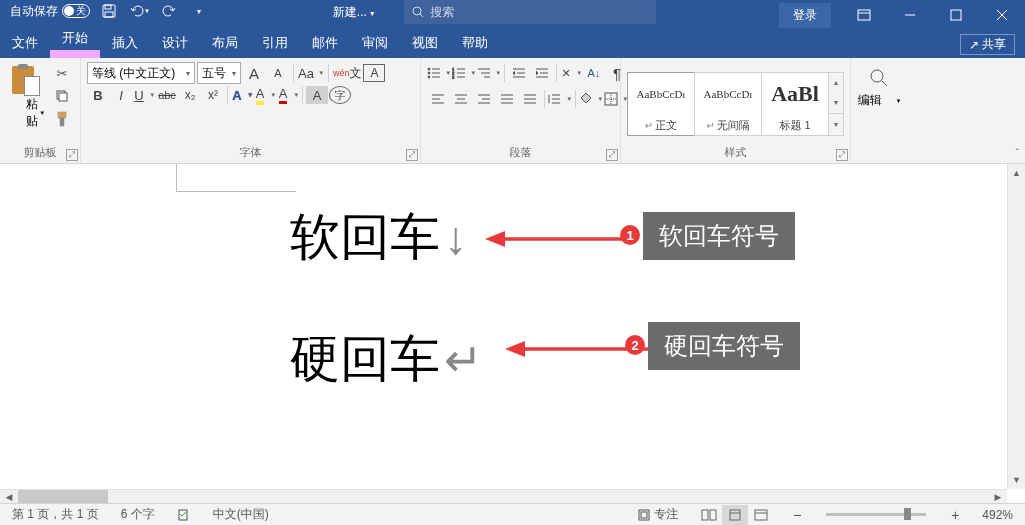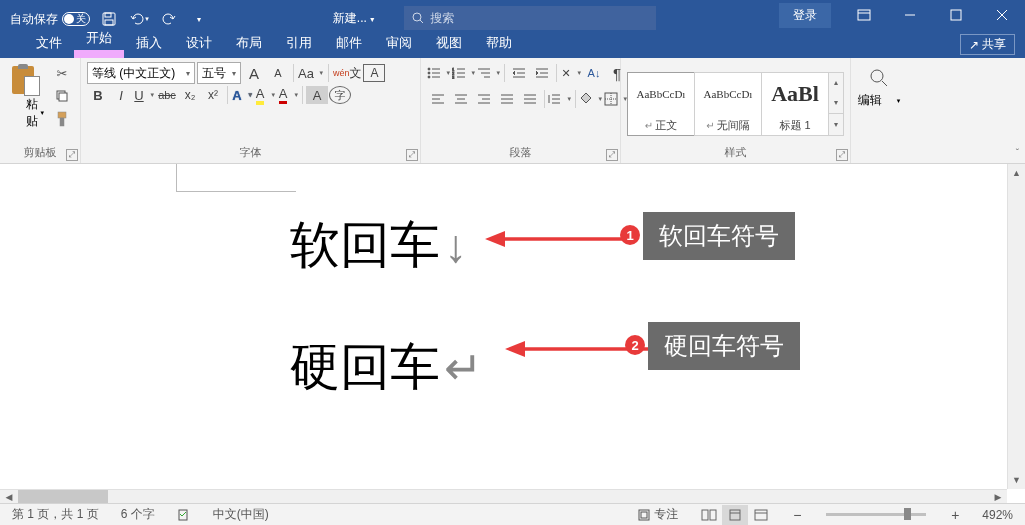--- a/index.html
+++ b/index.html
@@ -1,35 +1,35 @@
 <!DOCTYPE html>
 <html><head>
 <meta charset="utf-8">
 <style>
 * { margin: 0; padding: 0; box-sizing: border-box; font-family: "Microsoft YaHei", "Segoe UI", sans-serif; user-select: none; }
 body { width: 1025px; height: 525px; background: #fff; overflow: hidden; position: relative; }
 
 
-.titlebar { height: 30px; background: #2b579a; display: flex; align-items: flex-end; color: #fff; font-size: 12px; }
+.titlebar { height: 30px; background: #2b579a; display: flex; align-items: flex-start; color: #fff; font-size: 12px; }
 .tb-left { display: flex; align-items: center; gap: 8px; padding-left: 10px; }
 .autosave { display: flex; align-items: center; gap: 4px; }
 .toggle { width: 28px; height: 14px; border: 1px solid #fff; border-radius: 7px; display: flex; align-items: center; padding: 1px; }
 .toggle-knob { width: 10px; height: 10px; background: #fff; border-radius: 50%; }
 .toggle-txt { font-size: 10px; margin-left: 2px; }
 .qat-btn { width: 22px; height: 22px; display: flex; align-items: center; justify-content: center; cursor: pointer; }
 .qat-btn svg { stroke: #fff; fill: none; }
 .tb-center { flex: 1; display: flex; align-items: center; justify-content: center; gap: 30px; }
 .search-box { width: 252px; height: 24px; background: #40639e; display: flex; align-items: center; padding: 0 8px; color: #cdd7e8; gap: 6px; }
 .tb-right { display: flex; align-items: center; }
 .login-btn { background: #3b67a7; padding: 4px 14px; font-size: 12px; margin-right: 10px; }
 .win-btn { width: 46px; height: 30px; display: flex; align-items: center; justify-content: center; }
 .win-btn svg { stroke: #fff; fill: none; }
 
 
-.tabs { height: 28px; background: #2b579a; display: flex; align-items: flex-end; padding-left: 24px; color: #fff; font-size: 13px; position: relative; }
+.tabs { height: 28px; background: #2b579a; display: flex; align-items: flex-end; padding-left: 0; color: #fff; font-size: 13px; position: relative; }
 .tab { padding: 6px 12px; cursor: pointer; }
 .tab.active { border-bottom: 8px solid #f0abfc; font-weight: 500; padding-bottom: 3px; }
 .share-btn { position: absolute; right: 10px; top: 4px; border: 1px solid #7a97c4; padding: 1px 8px; font-size: 12px; display: flex; align-items: center; gap: 3px; }
 
 
 .ribbon { height: 106px; background: #f3f3f3; border-bottom: 1px solid #d4d4d4; display: flex; position: relative; }
 .group { border-right: 1px solid #e1e1e1; display: flex; flex-direction: column; position: relative; padding: 4px 6px 0 6px; }
 .group-body { flex: 1; display: flex; align-items: flex-start; gap: 4px; }
 .group-label { font-size: 11px; color: #666; text-align: center; padding-bottom: 3px; position: relative; }
 .dlg-launcher { position: absolute; right: 2px; bottom: 2px; width: 12px; height: 12px; border: 1px solid #a0a0a0; font-size: 8px; display: flex; align-items: center; justify-content: center; color: #666; cursor: pointer; }
@@ -74,21 +74,21 @@
 
 .edit-btn { display: flex; flex-direction: column; align-items: center; width: 44px; padding-top: 6px; cursor: pointer; }
 .edit-btn svg { stroke: #555; fill: none; }
 .edit-txt { font-size: 12px; margin-top: 4px; display: flex; align-items: center; gap: 15px; }
 
 .ribbon-collapse { position: absolute; right: 6px; bottom: 4px; font-size: 10px; color: #666; cursor: pointer; }
 
 
 .doc-area { position: absolute; top: 164px; left: 0; right: 18px; bottom: 36px; background: #fff; overflow: hidden; }
 .corner-box { position: absolute; top: 0; left: 176px; width: 120px; height: 28px; border-left: 1px solid #bbb; border-bottom: 1px solid #bbb; }
-.doc-content { position: absolute; top: 48px; left: 290px; }
+.doc-content { position: absolute; top: 40px; left: 290px; }
 .doc-line { display: flex; align-items: center; font-family: "SimSun", "宋体", serif; font-size: 50px; color: #000; margin-bottom: 55px; }
 .break-mark { color: #888; font-size: 46px; margin-left: 4px; }
 
 
 .arrow { position: absolute; }
 .arrow-line { stroke: #e83a3a; stroke-width: 3.5; fill: none; }
 .arrow-head { fill: #e83a3a; }
 .callout { position: absolute; background: #6b6b6b; color: #fff; font-size: 24px; padding: 8px 16px; display: flex; align-items: center; gap: 2px; }
 .badge { position: absolute; width: 20px; height: 20px; background: #e83a3a; color: #fff; border-radius: 50%; font-size: 13px; display: flex; align-items: center; justify-content: center; font-weight: bold; }
 

